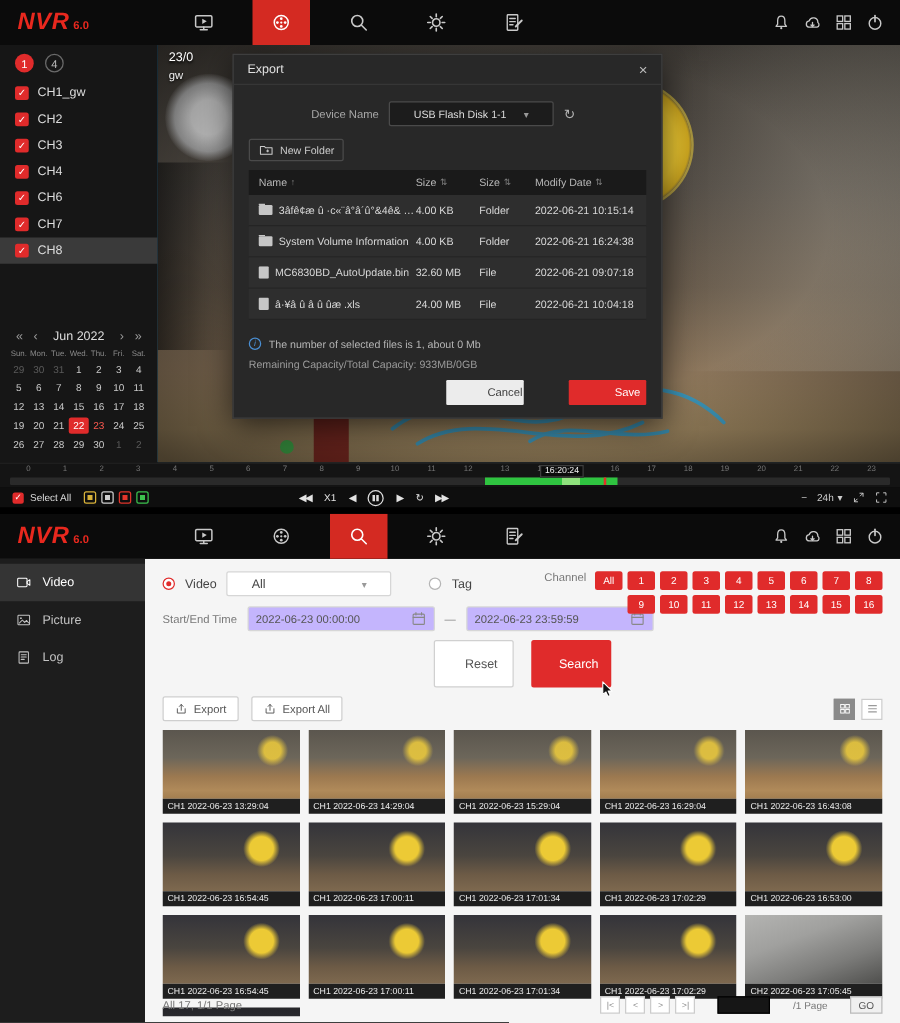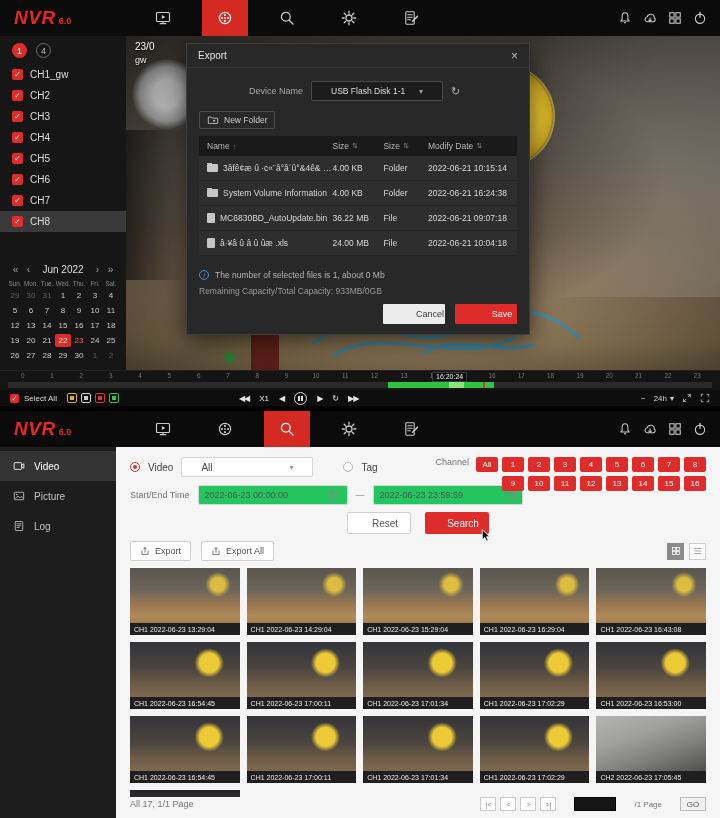--- a/index.html
+++ b/index.html
@@ -88,21 +88,21 @@
 .c-size { width:16%; } .c-type { width:14%; } .c-date { width:28%; }
 .ficon { width:11px; height:8px; background:#c6c6c6; border-radius:1px; position:relative; flex:none; }
 .ficon.folder::before { content:""; position:absolute; top:-2px; left:0; width:5px; height:2px; background:#c6c6c6; border-radius:1px 1px 0 0; }
 .ficon.file { width:8px; height:10px; }
 .dlg-info { display:flex; align-items:center; gap:6px; padding:14px 12px 0; color:#b5b5b5; font-size:8.5px; }
 .info-ic { width:10px; height:10px; border:1px solid #4a8fd4; color:#4a8fd4; border-radius:50%; font-size:7px; font-style:italic; display:flex; align-items:center; justify-content:center; flex:none; }
 .dlg-cap { padding:6px 12px 0; color:#9a9a9a; font-size:8.5px; }
 .dlg-btns { position:absolute; right:12px; bottom:10px; display:flex; gap:10px; }
 .dlg-btn { width:62px; height:20px; border-radius:1px; font-size:9px; display:flex; align-items:center; justify-content:center; cursor:pointer;padding-left:32px; }
 .dlg-cancel { background:#ececec; color:#3a3a3a; }
-.dlg-save { background:#e02b2b; color:#fff; }
+.dlg-save { background:#e02b2b; color:#fff;margin-left:26px; }
 
 
 .tl { height:20px; background:#141414; position:relative; border-top:1px solid #222; }
 .tl-hours { display:flex; padding:1px 8px 0; height:10px; }
 .tl-hour { flex:1; text-align:center; color:#767676; font-size:6.3px; }
 .tl-track { position:relative; height:6px; margin:1px 8px 0; background:#2a2a2a; border-radius:1px; cursor:pointer; }
 .tl-green { position:absolute; left:54%; width:15%; height:100%; background:linear-gradient(90deg,#2fc440 0 58%,#8fe27d 58% 72%,#2fc440 72%); }
 .tl-mark { position:absolute; right:8%; top:0; width:2px; height:100%; background:#e23228; }
 .tl-label { position:absolute; left:60%; top:1px; background:#0c0c0c; border:1px solid #3d3d3d; color:#eee; font-size:7px; line-height:8px; padding:0 3px; z-index:3; }
 .ctrl { height:16px; background:#0e0e0e; display:flex; align-items:center; padding:0 10px; font-size:8px; color:#ddd; }
@@ -133,25 +133,25 @@
 .radio.on { border-color:#e02b2b; }
 .radio.on::after { content:""; position:absolute; inset:2px; background:#e02b2b; border-radius:50%; }
 .sel.light { width:132px; height:20px; background:#fff; border:1px solid #d6d6d6; color:#444; font-size:10px; }
 .gap20 { width:14px; }
 .channel-block { position:absolute; top:10px; right:14px; display:flex; gap:7px; }
 .ch-btn-rows { display:flex; flex-direction:column; gap:4px; }
 .ch-btn-row { display:flex; gap:4px; }
 .ch-btn-row.second { margin-left:26px; }
 .ch-btn { min-width:22px; height:15px; background:#e02b2b; color:#fff; font-size:8px; border-radius:2px; display:flex; align-items:center; justify-content:center; padding:0 3px; cursor:pointer; }
 .filt2 { margin-top:8px; }
-.dinput { width:150px; height:20px; background:#22c55e; border:1px solid #d6d6d6; border-radius:2px; display:flex; align-items:center; padding:0 6px; font-size:9px; color:#555; cursor:text; }
+.dinput { width:150px; height:20px; background:#c4b5fd; border:1px solid #d6d6d6; border-radius:2px; display:flex; align-items:center; padding:0 6px; font-size:9px; color:#555; cursor:text; }
 .dinput .ic12 { margin-left:auto; color:#888; }
 .dash { color:#888; font-size:9px; }
 .filt3 { margin-top:7px; display:flex; justify-content:center; gap:14px; }
-.btn { height:22px; border-radius:2px; font-size:10px; display:flex; align-items:center; justify-content:center; cursor:pointer;padding-left:12px; }
+.btn { height:38px; border-radius:2px; font-size:10px; display:flex; align-items:center; justify-content:center; cursor:pointer;padding-left:12px; }
 .btn-reset { width:64px; background:#fff; border:1px solid #d0d0d0; color:#555; }
 .btn-search { width:64px; background:#e02b2b; color:#fff; position:relative; }
 .cursor-svg { position:absolute; right:-4px; bottom:-9px; width:15px; height:15px; z-index:6; }
 .toolbar { margin-top:7px; display:flex; align-items:center; gap:10px; }
 .btn-exp { height:20px; border:1px solid #cfcfcf; background:#fff; border-radius:2px; color:#555; font-size:9px; display:flex; align-items:center; gap:5px; padding:0 9px; cursor:pointer; }
 .view-btns { margin-left:auto; display:flex; gap:5px; }
 .view-btn { width:17px; height:17px; border:1px solid #ccc; background:#fff; color:#9a9a9a; display:flex; align-items:center; justify-content:center; cursor:pointer; }
 .view-btn.active { background:#8a8a8a; color:#fff; border-color:#8a8a8a; }
 .results { margin-top:7px; height:229px; overflow:hidden; display:grid; grid-template-columns:repeat(5,1fr); gap:7px; align-content:start; }
 .card { cursor:pointer; }
@@ -375,24 +375,20 @@
           <div class="ch-item">
             <span class="cb"></span>
             <span>CH3</span>
           </div>
 
           <div class="ch-item">
             <span class="cb"></span>
             <span>CH4</span>
           </div>
 
-          <div class="ch-item">
-            <span class="cb"></span>
-            <span>CH5</span>
-          </div>
 
           <div class="ch-item">
             <span class="cb"></span>
             <span>CH6</span>
           </div>
 
           <div class="ch-item">
             <span class="cb"></span>
             <span>CH7</span>
           </div>
@@ -544,21 +540,21 @@
                 <div class="c-size">4.00 KB</div>
                 <div class="c-type">Folder</div>
                 <div class="c-date">2022-06-21 16:24:38</div>
               </div>
 
               <div class="dlg-tr">
                 <div class="c-name">
                   <span class="ficon file"></span>
                   <span class="fname">MC6830BD_AutoUpdate.bin</span>
                 </div>
-                <div class="c-size">36.22 MB</div>
+                <div class="c-size">32.60 MB</div>
                 <div class="c-type">File</div>
                 <div class="c-date">2022-06-21 09:07:18</div>
               </div>
 
               <div class="dlg-tr">
                 <div class="c-name">
                   <span class="ficon file"></span>
                   <span class="fname">â·¥â û â û ûæ .xls</span>
                 </div>
                 <div class="c-size">24.00 MB</div>

